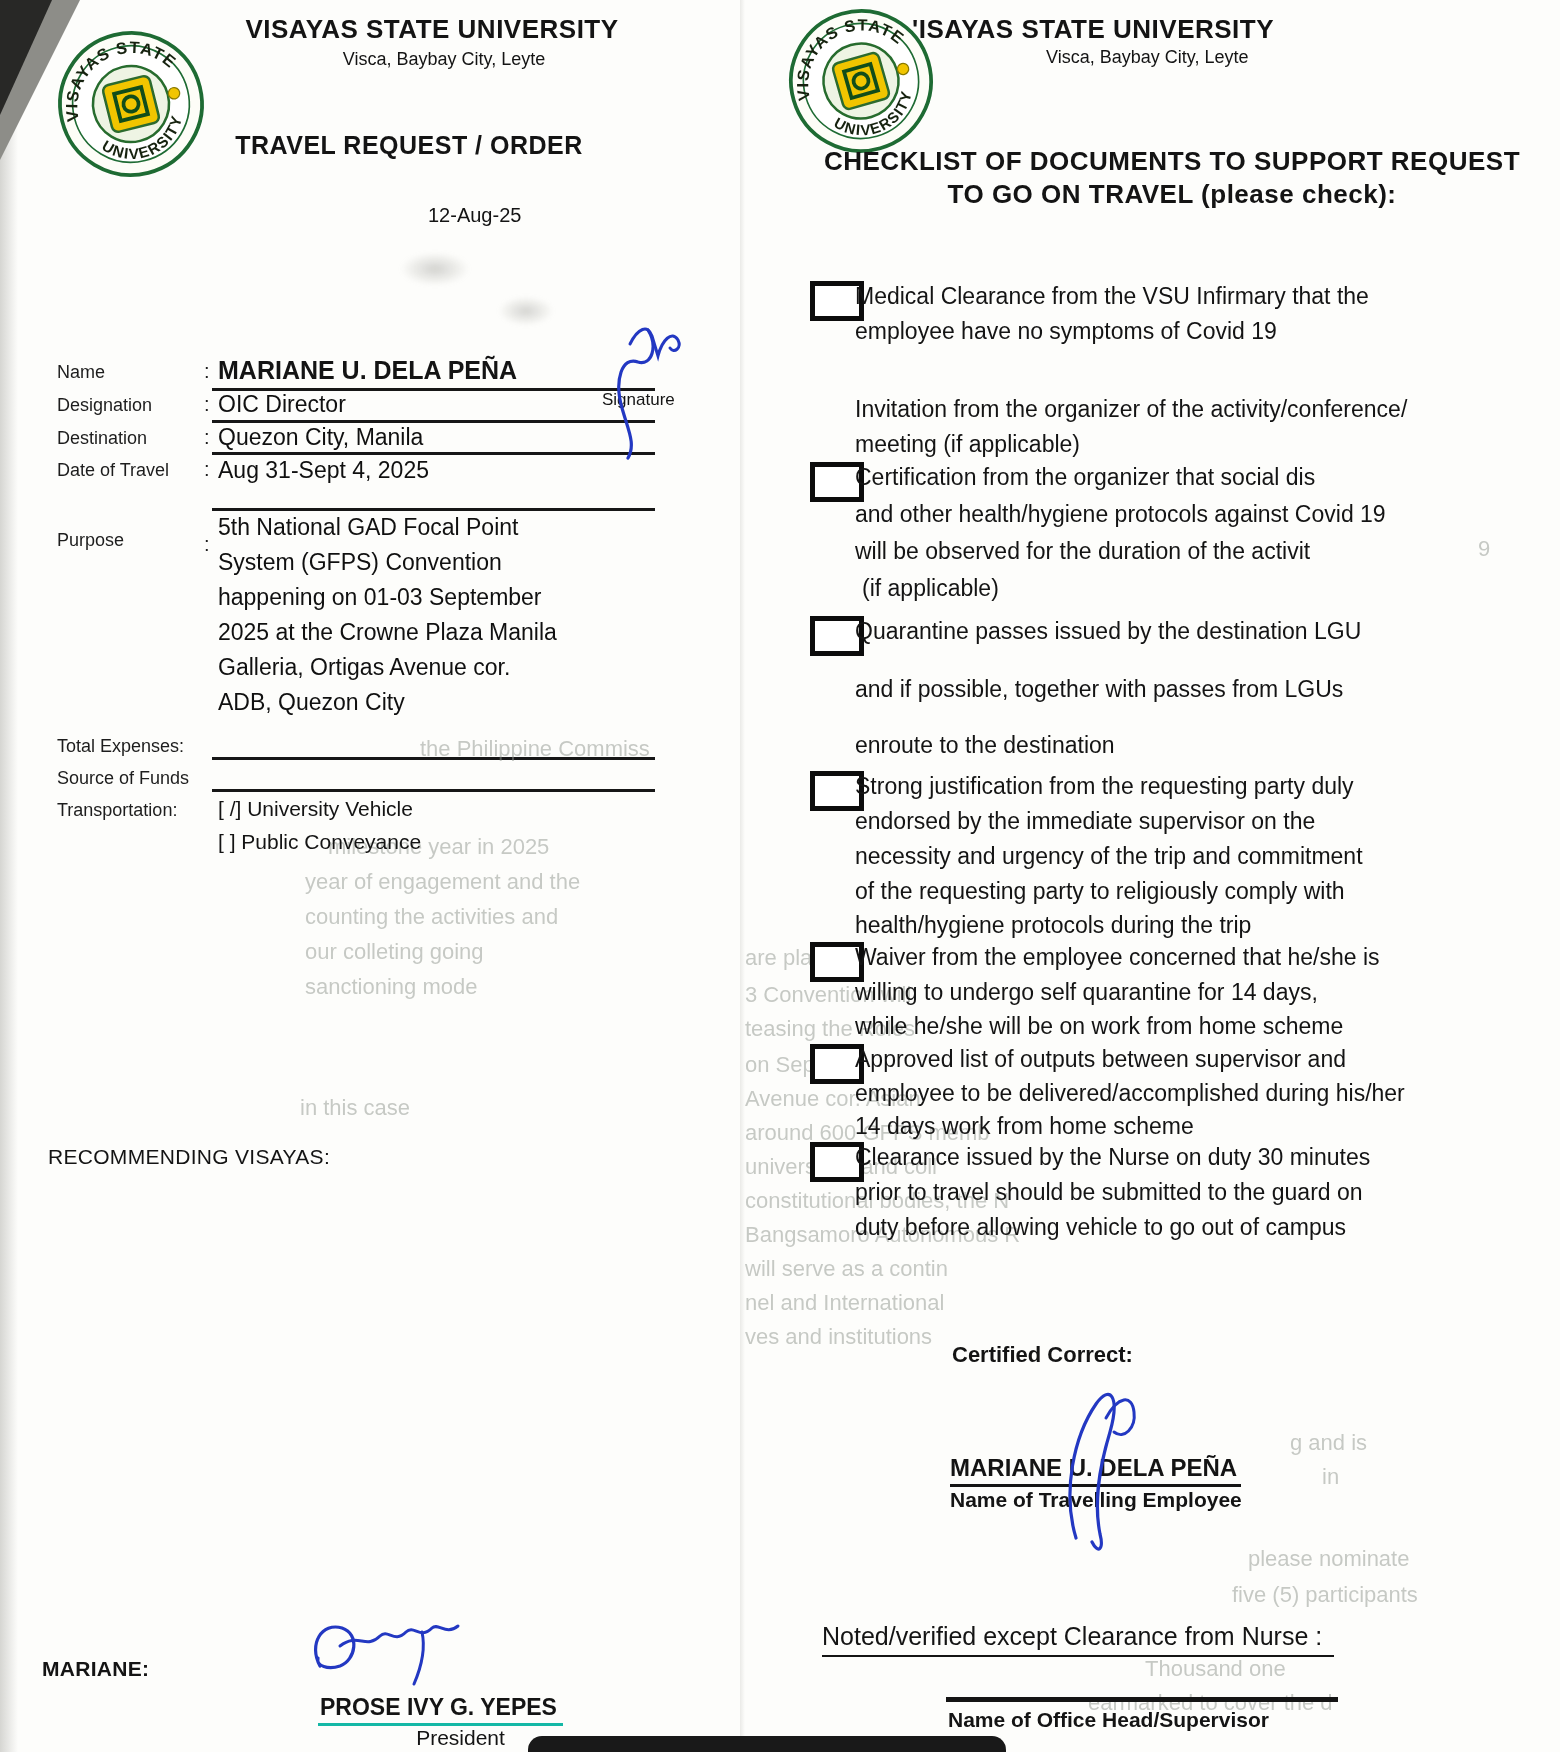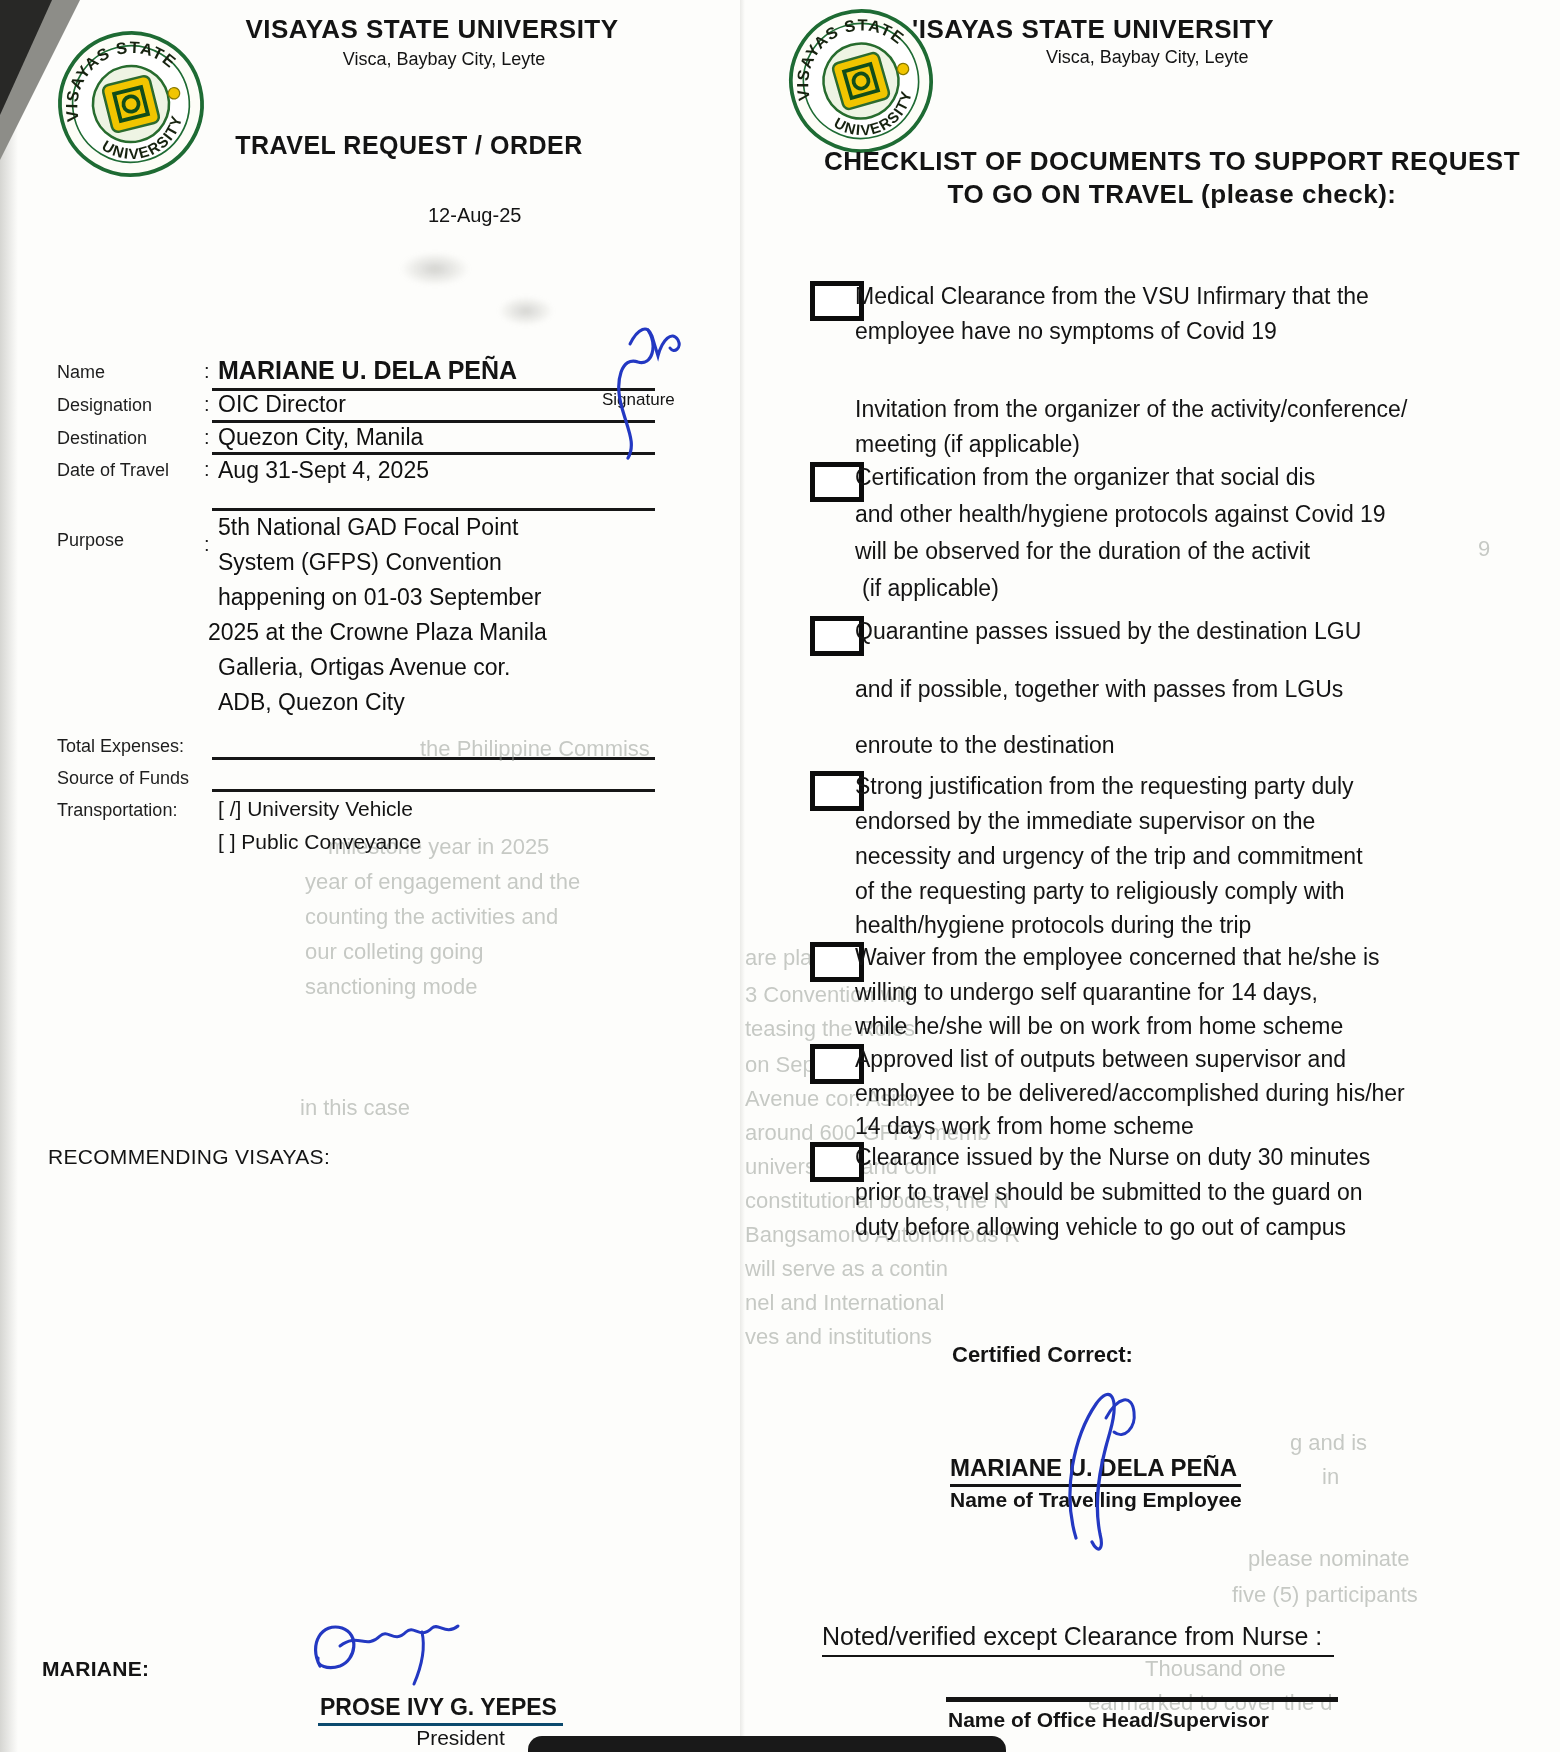--- a/index.html
+++ b/index.html
@@ -112,21 +112,21 @@
     <div class="abs val txt" style="left:218px;top:457px">Aug 31-Sept 4, 2025</div>
 
     <div class="ul" style="left:212px;top:388px;width:443px"></div>
     <div class="ul" style="left:212px;top:420px;width:443px"></div>
     <div class="ul" style="left:212px;top:452px;width:443px"></div>
     <div class="ul" style="left:212px;top:508px;width:443px"></div>
 
     <div class="abs val txt" style="left:218px;top:514px">5th National GAD Focal Point</div>
     <div class="abs val txt" style="left:218px;top:549px">System (GFPS) Convention</div>
     <div class="abs val txt" style="left:218px;top:584px">happening on 01-03 September</div>
-    <div class="abs val txt" style="left:208px;top:619px">2025 at the Crowne Plaza Manila</div>
+    <div class="abs val txt" style="left:218px;top:619px">2025 at the Crowne Plaza Manila</div>
     <div class="abs val txt" style="left:218px;top:654px">Galleria, Ortigas Avenue cor.</div>
     <div class="abs val txt" style="left:218px;top:689px">ADB, Quezon City</div>
 
     <div class="abs lbl txt" style="left:57px;top:736px">Total Expenses:</div>
     <div class="ul" style="left:212px;top:757px;width:443px"></div>
     <div class="abs lbl txt" style="left:57px;top:768px">Source of Funds</div>
     <div class="ul" style="left:212px;top:789px;width:443px"></div>
     <div class="abs lbl txt" style="left:57px;top:800px">Transportation:</div>
     <div class="abs txt" style="left:218px;top:797px;font-size:21px">[ /] University Vehicle</div>
     <div class="abs txt" style="left:218px;top:830px;font-size:21px">[ ] Public Conveyance</div>
@@ -139,21 +139,21 @@
 
     <div class="abs txt" style="left:48px;top:1145px;font-size:21px;letter-spacing:.3px">RECOMMENDING VISAYAS:</div>
 
     <div class="abs b txt" style="left:42px;top:1657px;font-size:21px;letter-spacing:.3px">MARIANE:</div>
 
     <svg class="sig" style="left:300px;top:1600px;width:190px;height:95px;" viewBox="0 0 190 95">
       <path d="M20,66 C8,44 22,22 42,28 C60,34 56,60 40,66 C28,70 16,66 18,58" fill="none" stroke="#2338c2" stroke-width="3.2" stroke-linecap="round"></path>
       <path d="M40,46 C58,32 66,50 80,36 C88,28 94,44 106,32 C114,24 120,40 132,28 C138,22 146,36 158,26" fill="none" stroke="#2338c2" stroke-width="3" stroke-linecap="round"></path>
       <path d="M122,32 C126,50 120,70 114,84" fill="none" stroke="#2338c2" stroke-width="3" stroke-linecap="round"></path>
     </svg>
-    <div class="abs b txt" style="left:318px;top:1694px;font-size:23px;border-bottom:3px solid #0c4a6e;padding:0 6px 2px 2px;">PROSE IVY G. YEPES</div>
+    <div class="abs b txt" style="left:318px;top:1694px;font-size:23px;border-bottom:3px solid #14b8a6;padding:0 6px 2px 2px;">PROSE IVY G. YEPES</div>
     <div class="abs c txt" style="left:318px;top:1726px;width:285px;font-size:21px;">President</div>
   </section>
 
   <section>
 
     <svg class="abs" style="left:786px;top:6px;width:150px;height:150px;transform:rotate(-16deg);z-index:2;" viewBox="0 0 120 120">
       <circle cx="60" cy="60" r="56" fill="#fdfdf7" stroke="#1e6b33" stroke-width="3"></circle>
       <circle cx="60" cy="60" r="46" fill="#ffffff" stroke="#1e6b33" stroke-width="1.3"></circle>
       <circle cx="60" cy="60" r="30" fill="#eef4e4" stroke="#276c2e" stroke-width="2"></circle>
       <rect x="41" y="41" width="38" height="38" rx="5" fill="#f1c500" stroke="#2c6b2e" stroke-width="2"></rect>

